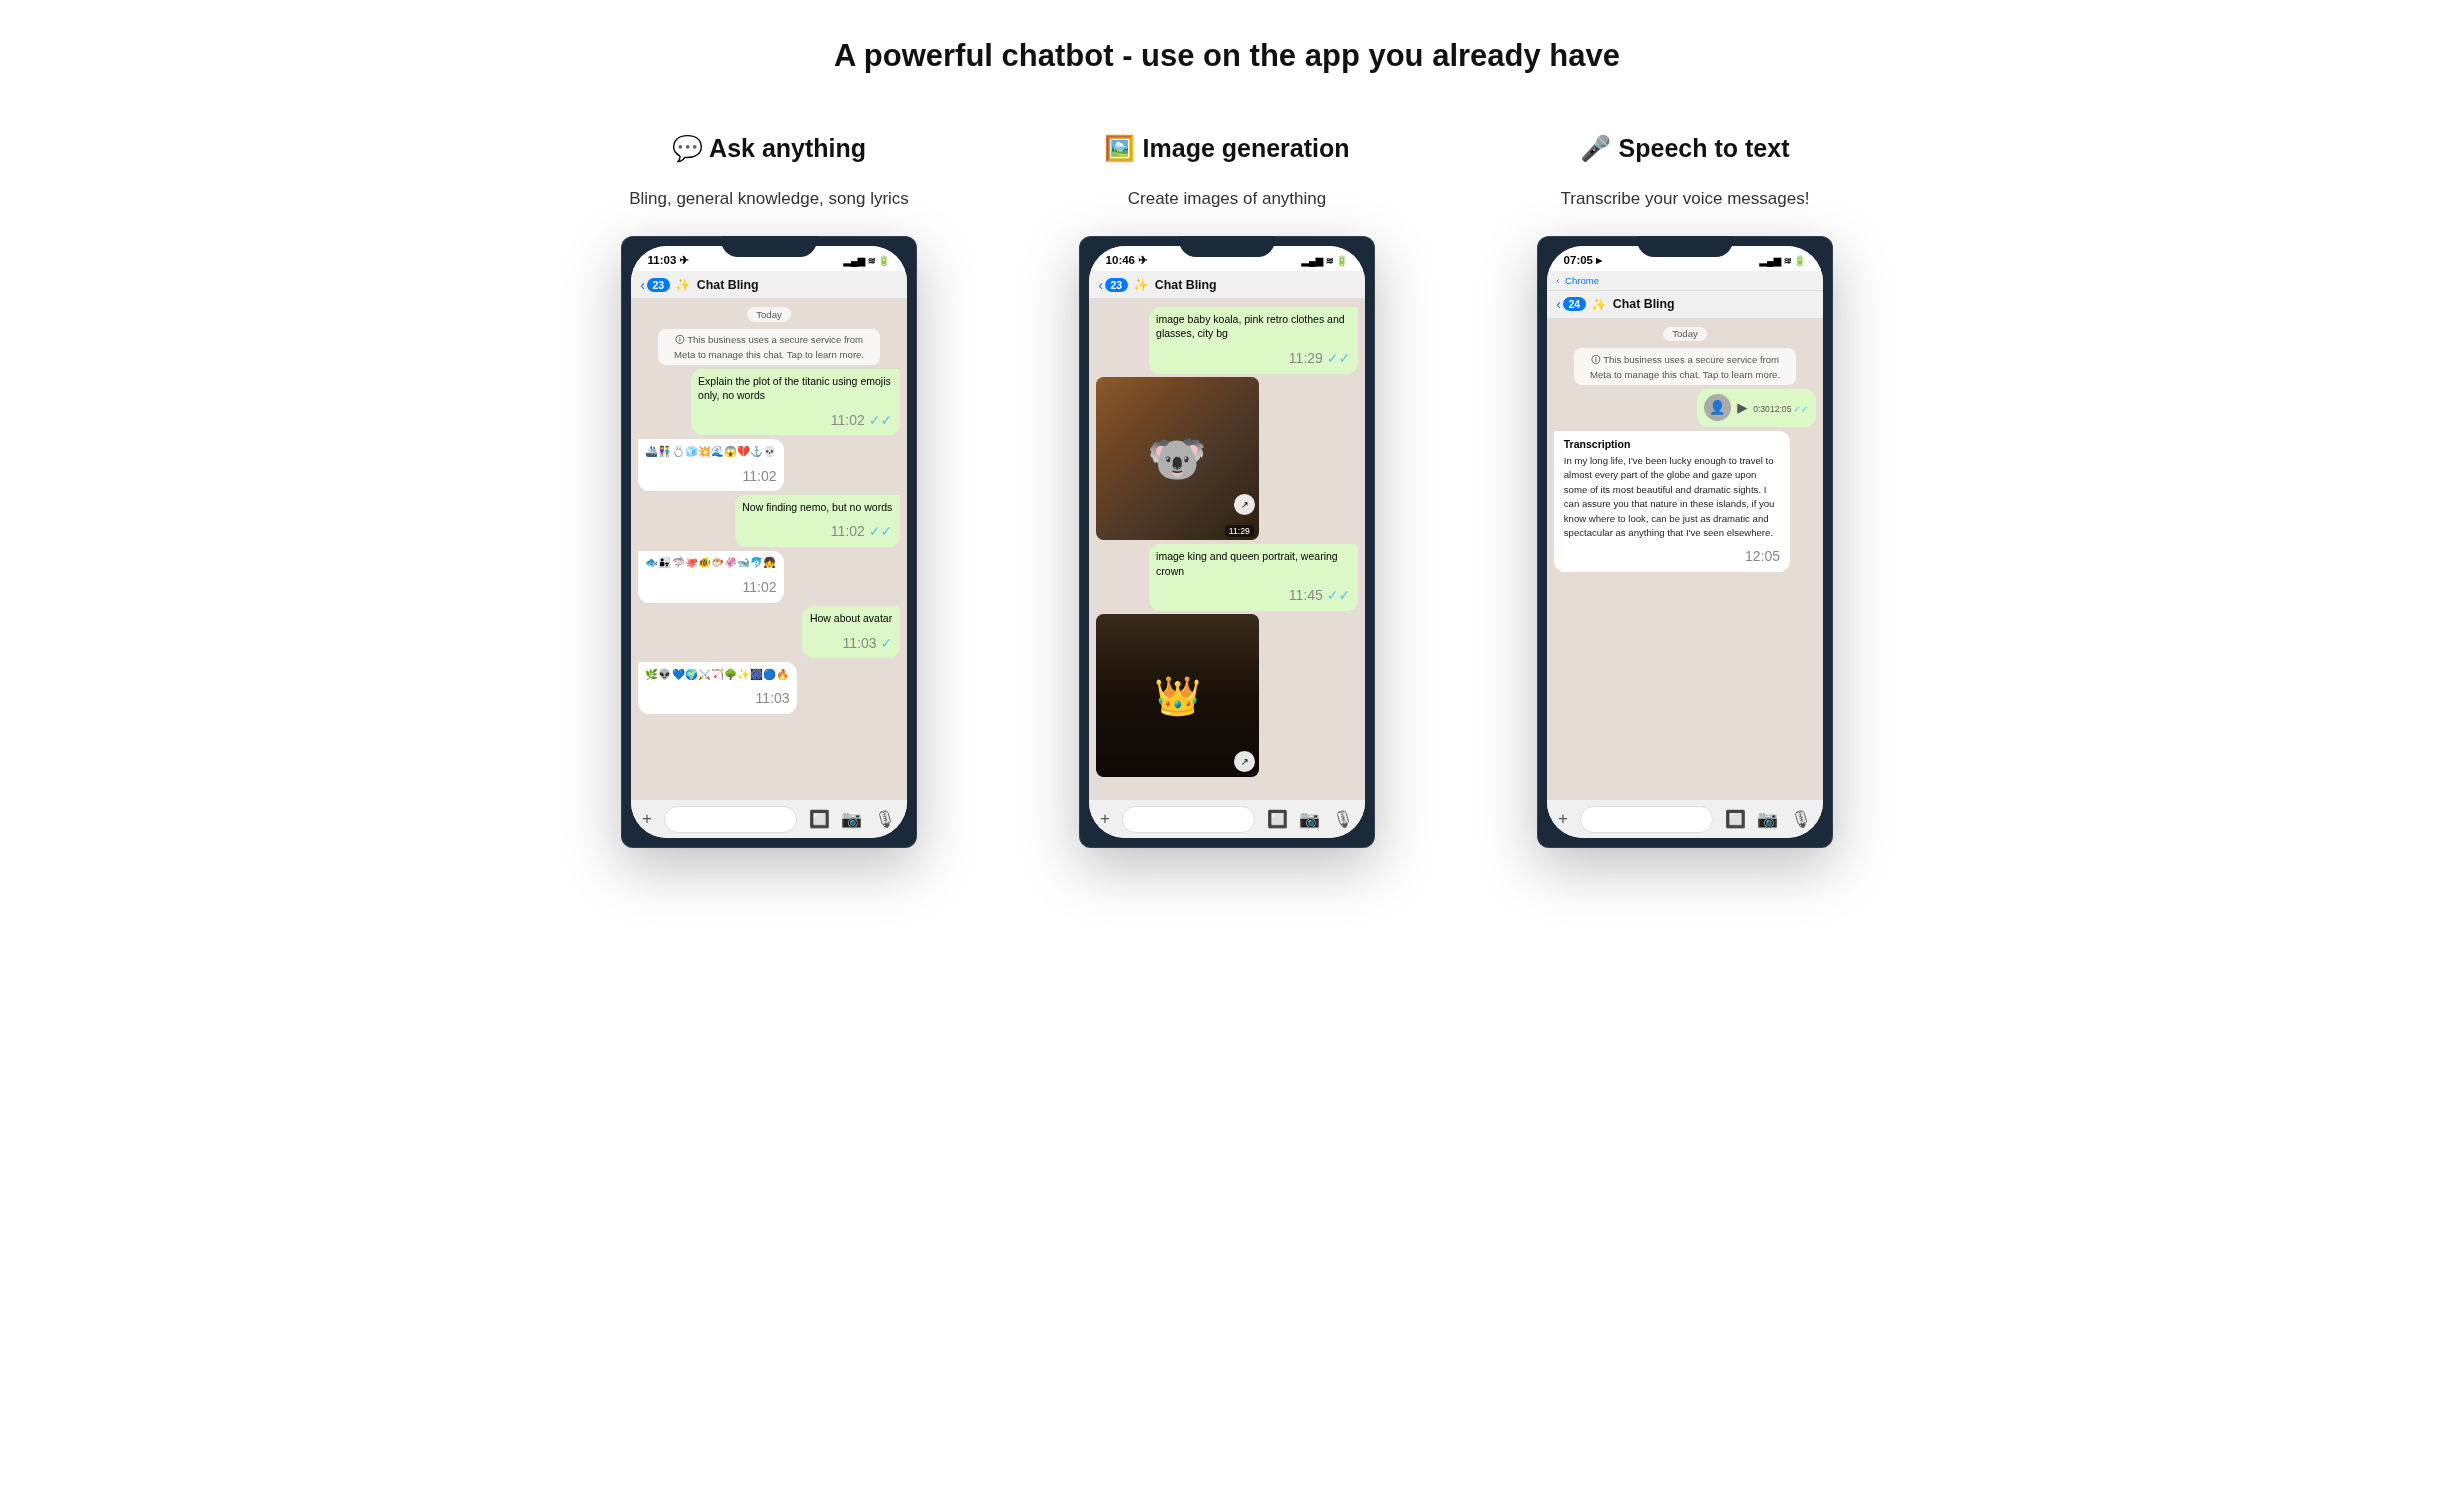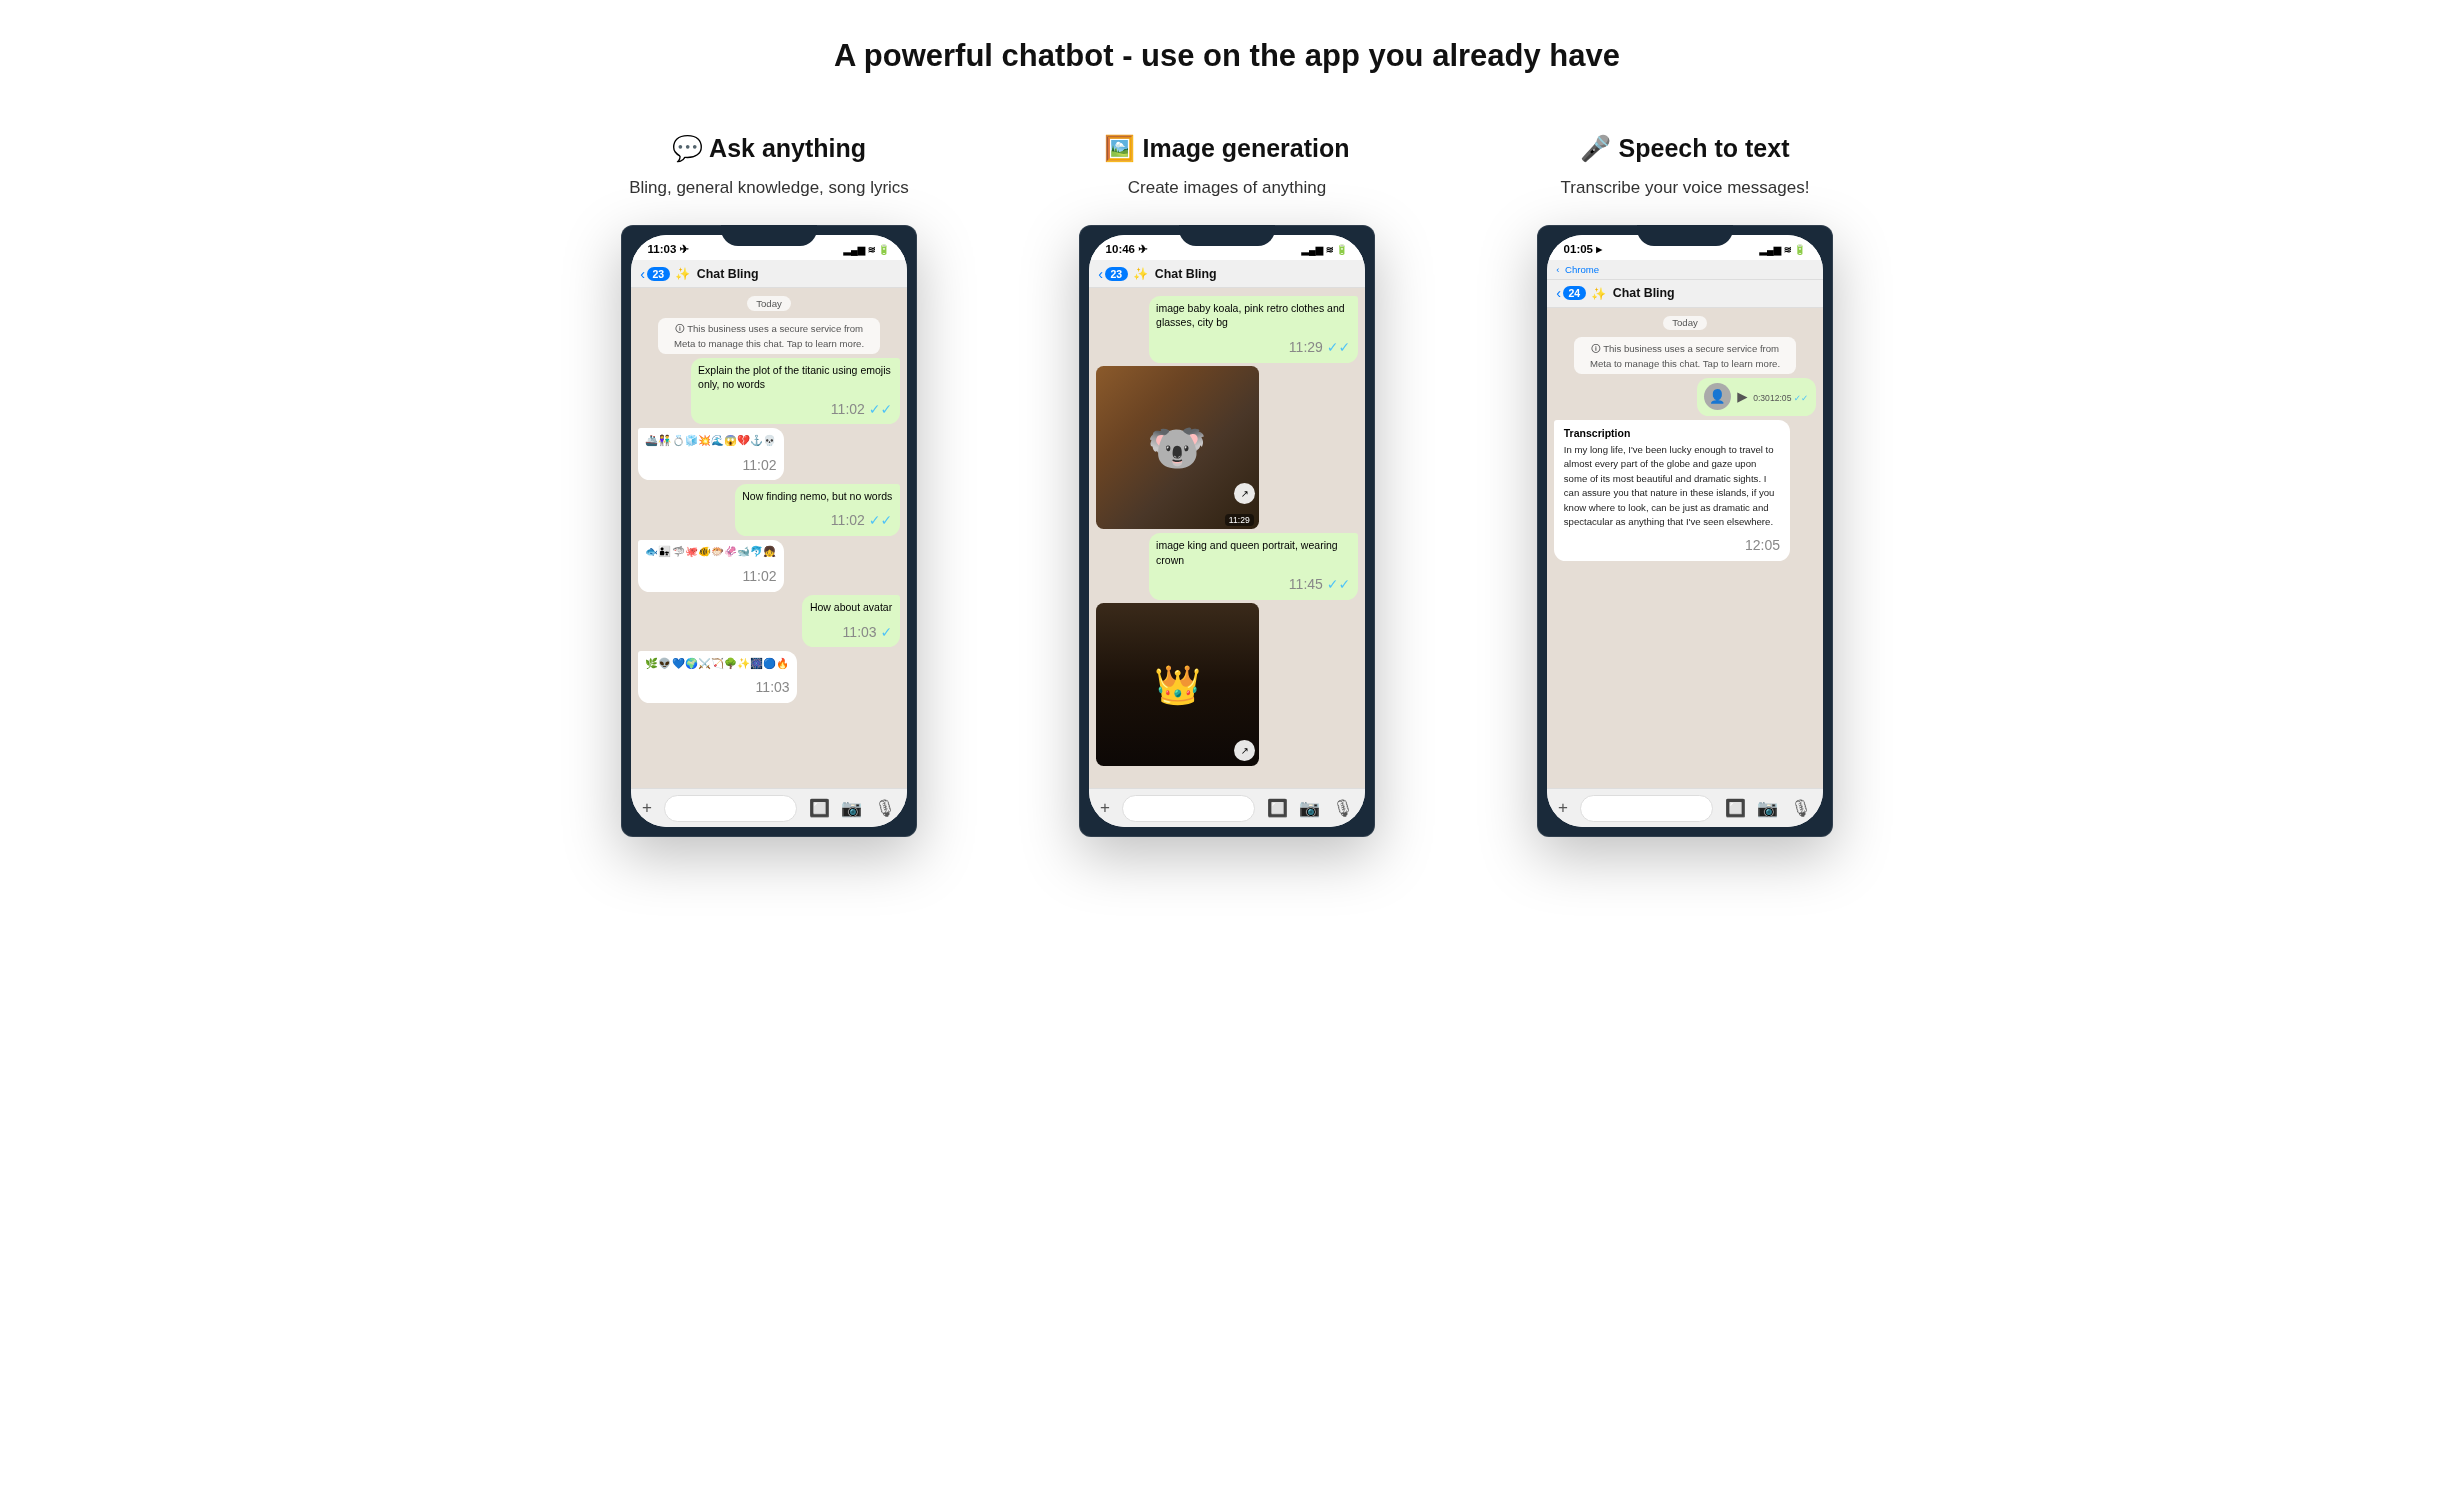--- a/index.html
+++ b/index.html
@@ -31,21 +31,21 @@
       display: flex;
       flex-direction: column;
       align-items: center;
       flex: 1;
       max-width: 401px;
     }
     .feature-title {
       font-size: 25px;
       font-weight: 700;
       color: #111;
-      margin-bottom: 15px;
+      margin-bottom: 26px;
       text-align: center;
     }
     .feature-subtitle {
       font-size: 17px;
       color: #333;
       margin-bottom: 27px;
       text-align: center;
     }
 
     
@@ -390,21 +390,21 @@
   <div class="column">
     <div class="feature-title">
       <span>🎤</span>
       <span>Speech to text</span>
     </div>
     <div class="feature-subtitle">Transcribe your voice messages!</div>
     <div class="phone">
       <div class="notch"></div>
       <div class="phone-inner">
         <div class="status-bar">
-          <span class="time">01:05 ▸</span>
+          <span class="time">07:05 ▸</span>
           <span class="status-icons">▂▄▆ ≋ 🔋</span>
         </div>
         <div class="chrome-bar">
           <span>‹</span>
           <span>Chrome</span>
         </div>
         <div class="wa-header">
           <span class="wa-back">‹ <span class="wa-badge">24</span></span>
           <span class="wa-sparkle">✨</span>
           <span class="wa-name">Chat Bling</span>

